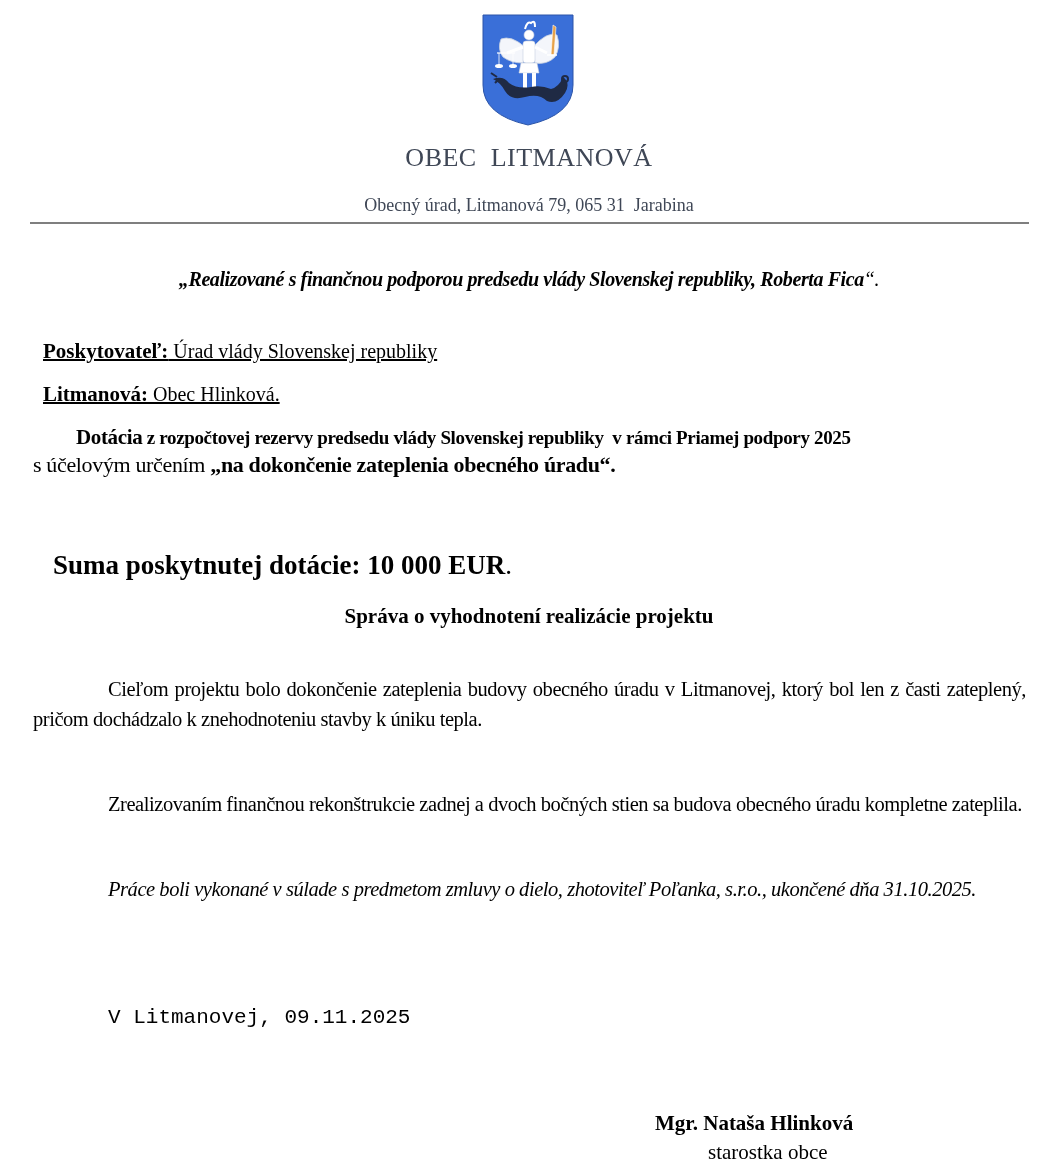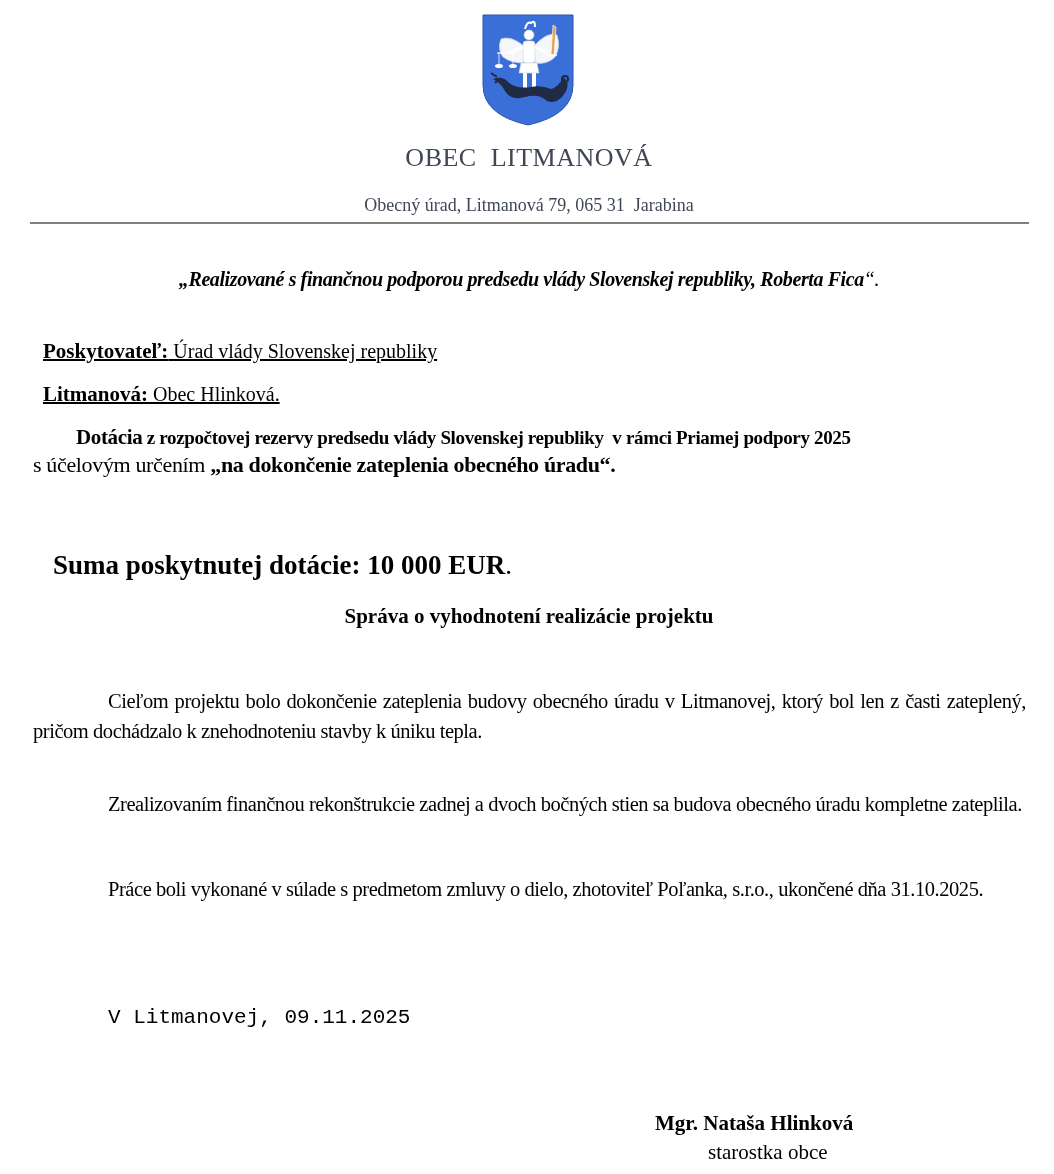--- a/index.html
+++ b/index.html
@@ -106,23 +106,23 @@
     }
     .para {
       left: 33px;
       width: 993px;
       font-size: 20.5px;
       line-height: 30px;
       text-align: justify;
       text-indent: 75px;
       letter-spacing: -0.45px;
     }
-    #para-goal { top: 674px; margin-top: 12px; }
+    #para-goal { top: 674px; }
     #para-implementation { top: 789px; }
-    #para-works { top: 874px; }
+    #para-works { top: 874px; font-style: italic; }
     #place-date {
       left: 108px;
       top: 1006px;
       font-size: 21px;
       font-family: Liberation Mono, monospace;
     }
     #signatory-name {
       left: 655px;
       top: 1111px;
       font-size: 21px;

